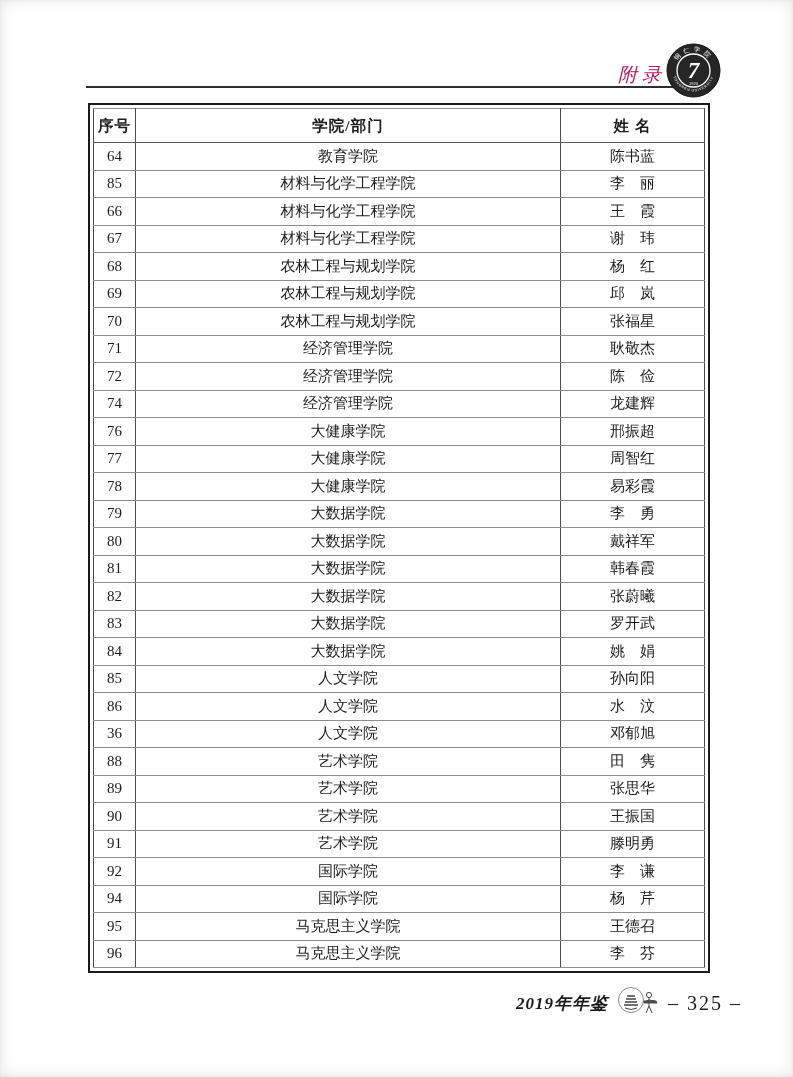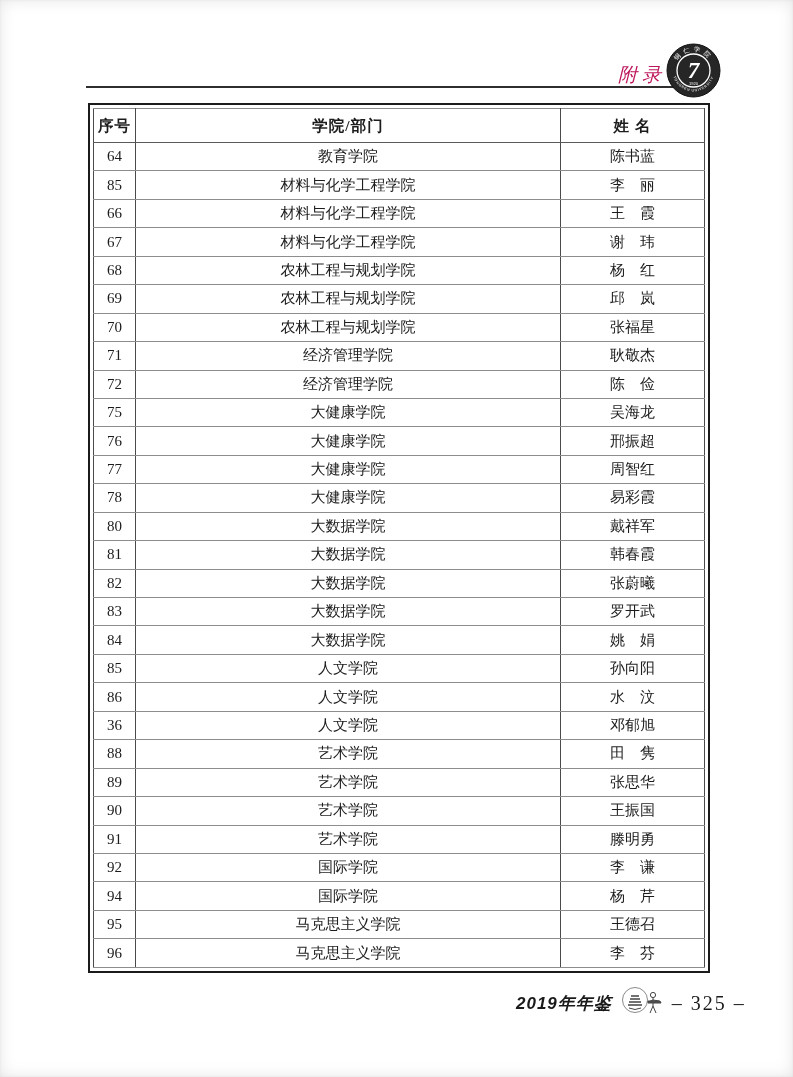--- a/index.html
+++ b/index.html
@@ -74,21 +74,21 @@
   tbody td.num { font-size: 15px; }
   
   .footer {
     position: absolute;
     left: 516px; top: 982px;
     height: 42px;
     display: flex;
     align-items: center;
   }
   .yearbook-label {
-    font-family: Liberation Sans, sans-serif;
+    font-family: Liberation Serif, serif;
     font-weight: bold;
     font-style: italic;
     font-size: 17px;
     letter-spacing: 1px;
     color: #1a1a1a;
   }
   .footer-sketch { margin: 0 6px 0 8px; }
   .page-number {
     font-size: 20px;
     letter-spacing: 2px;
@@ -175,38 +175,43 @@
       <td class="num">71</td>
       <td>经济管理学院</td>
       <td>耿敬杰</td>
     </tr>
           <tr>
       <td class="num">72</td>
       <td>经济管理学院</td>
       <td>陈　俭</td>
     </tr>
           <tr>
-      <td class="num">75</td>
-      <td>大健康学院</td>
-      <td>吴海龙</td>
+      <td class="num">74</td>
+      <td>经济管理学院</td>
+      <td>龙建辉</td>
     </tr>
           <tr>
       <td class="num">76</td>
       <td>大健康学院</td>
       <td>邢振超</td>
     </tr>
           <tr>
       <td class="num">77</td>
       <td>大健康学院</td>
       <td>周智红</td>
     </tr>
           <tr>
       <td class="num">78</td>
       <td>大健康学院</td>
       <td>易彩霞</td>
+    </tr>
+          <tr>
+      <td class="num">79</td>
+      <td>大数据学院</td>
+      <td>李　勇</td>
     </tr>
           <tr>
       <td class="num">80</td>
       <td>大数据学院</td>
       <td>戴祥军</td>
     </tr>
           <tr>
       <td class="num">81</td>
       <td>大数据学院</td>
       <td>韩春霞</td>

